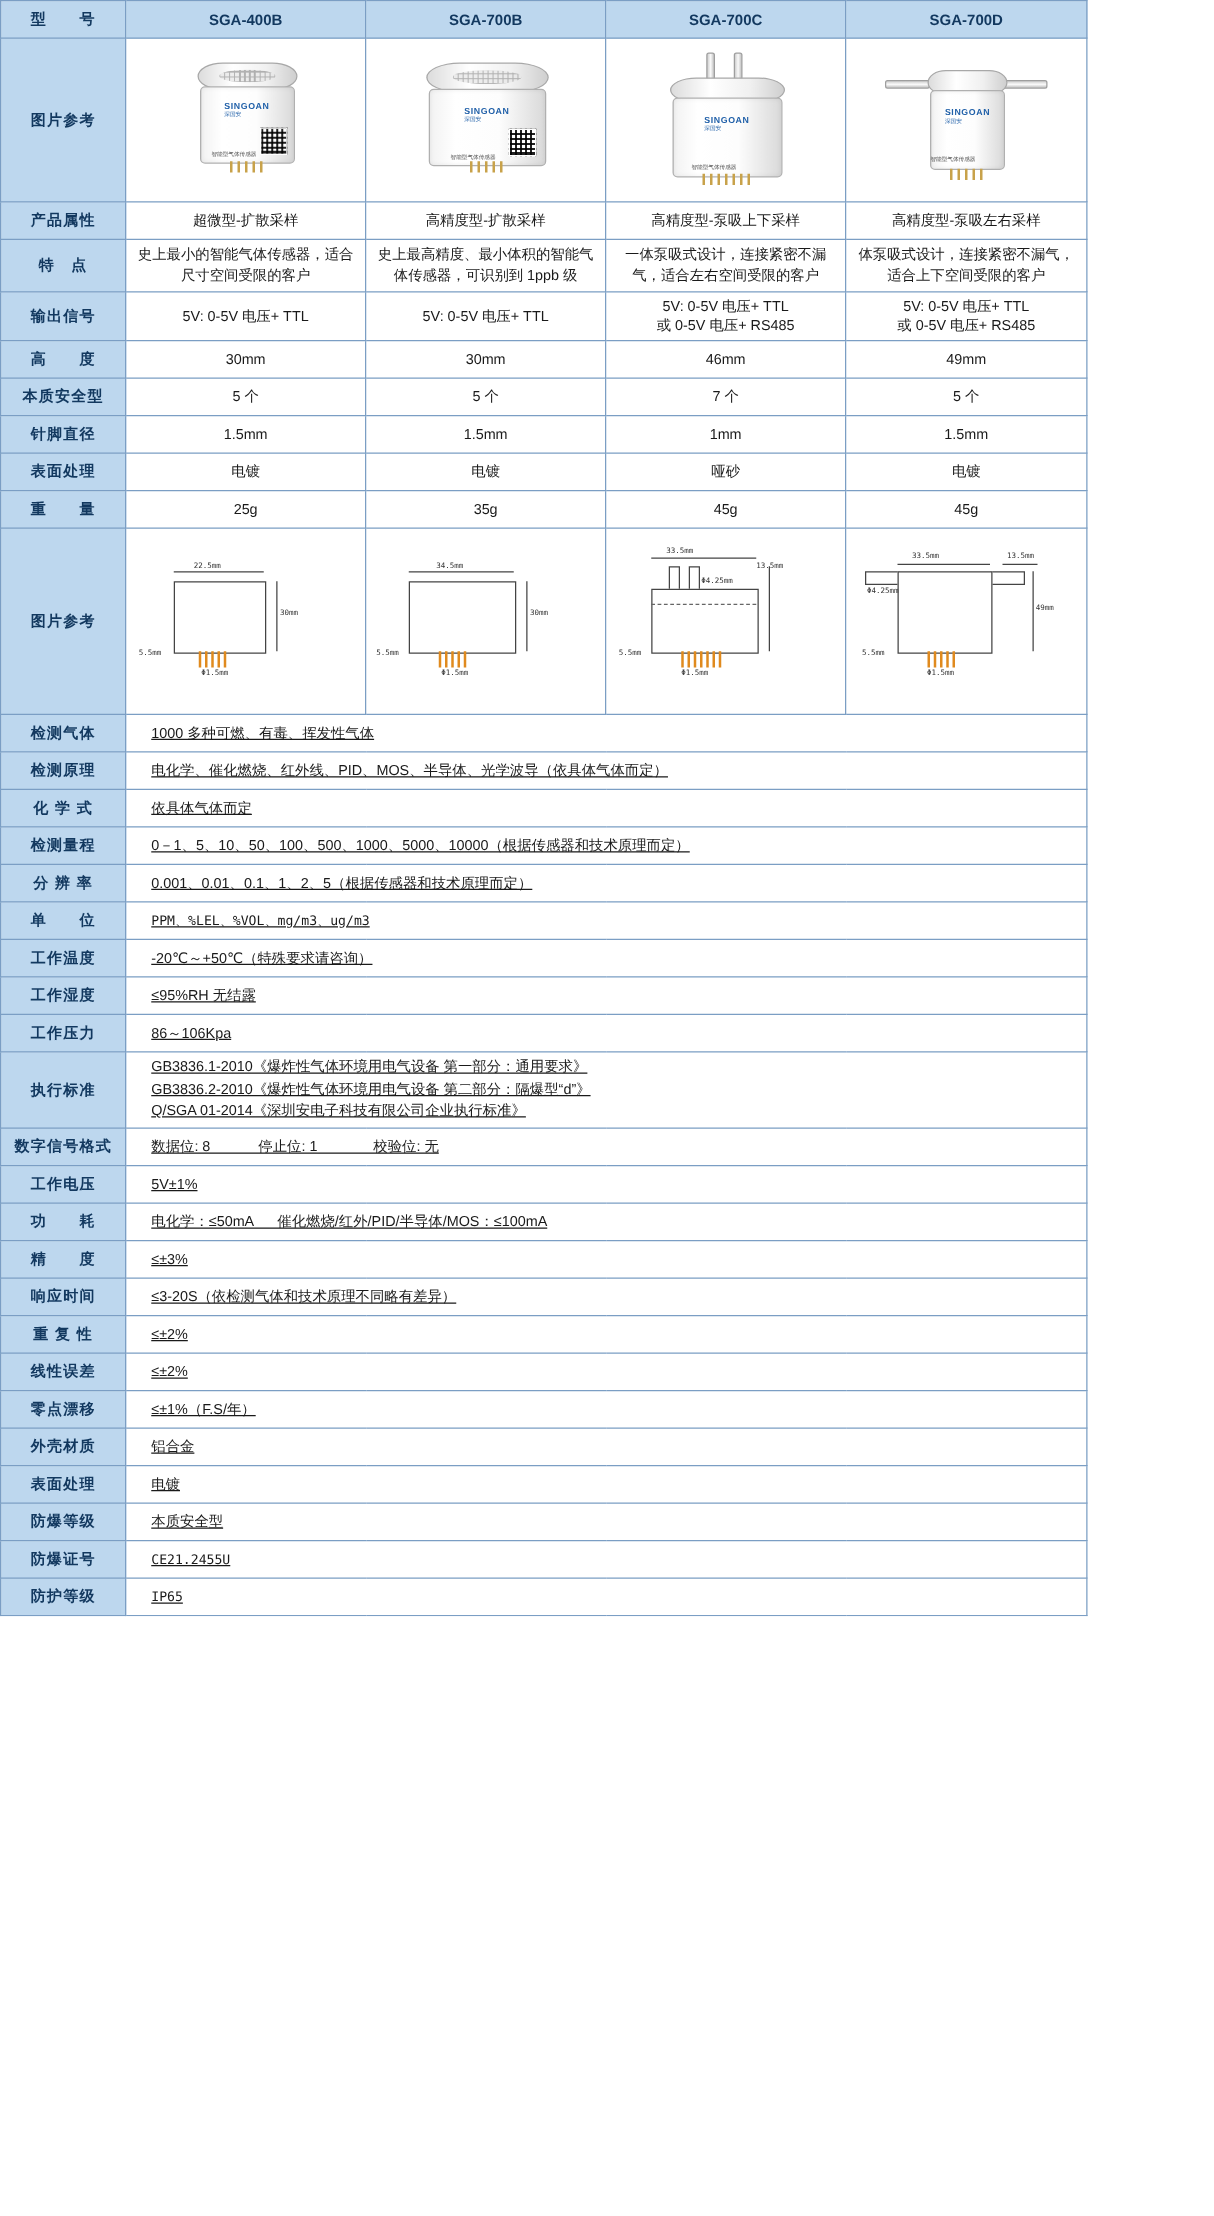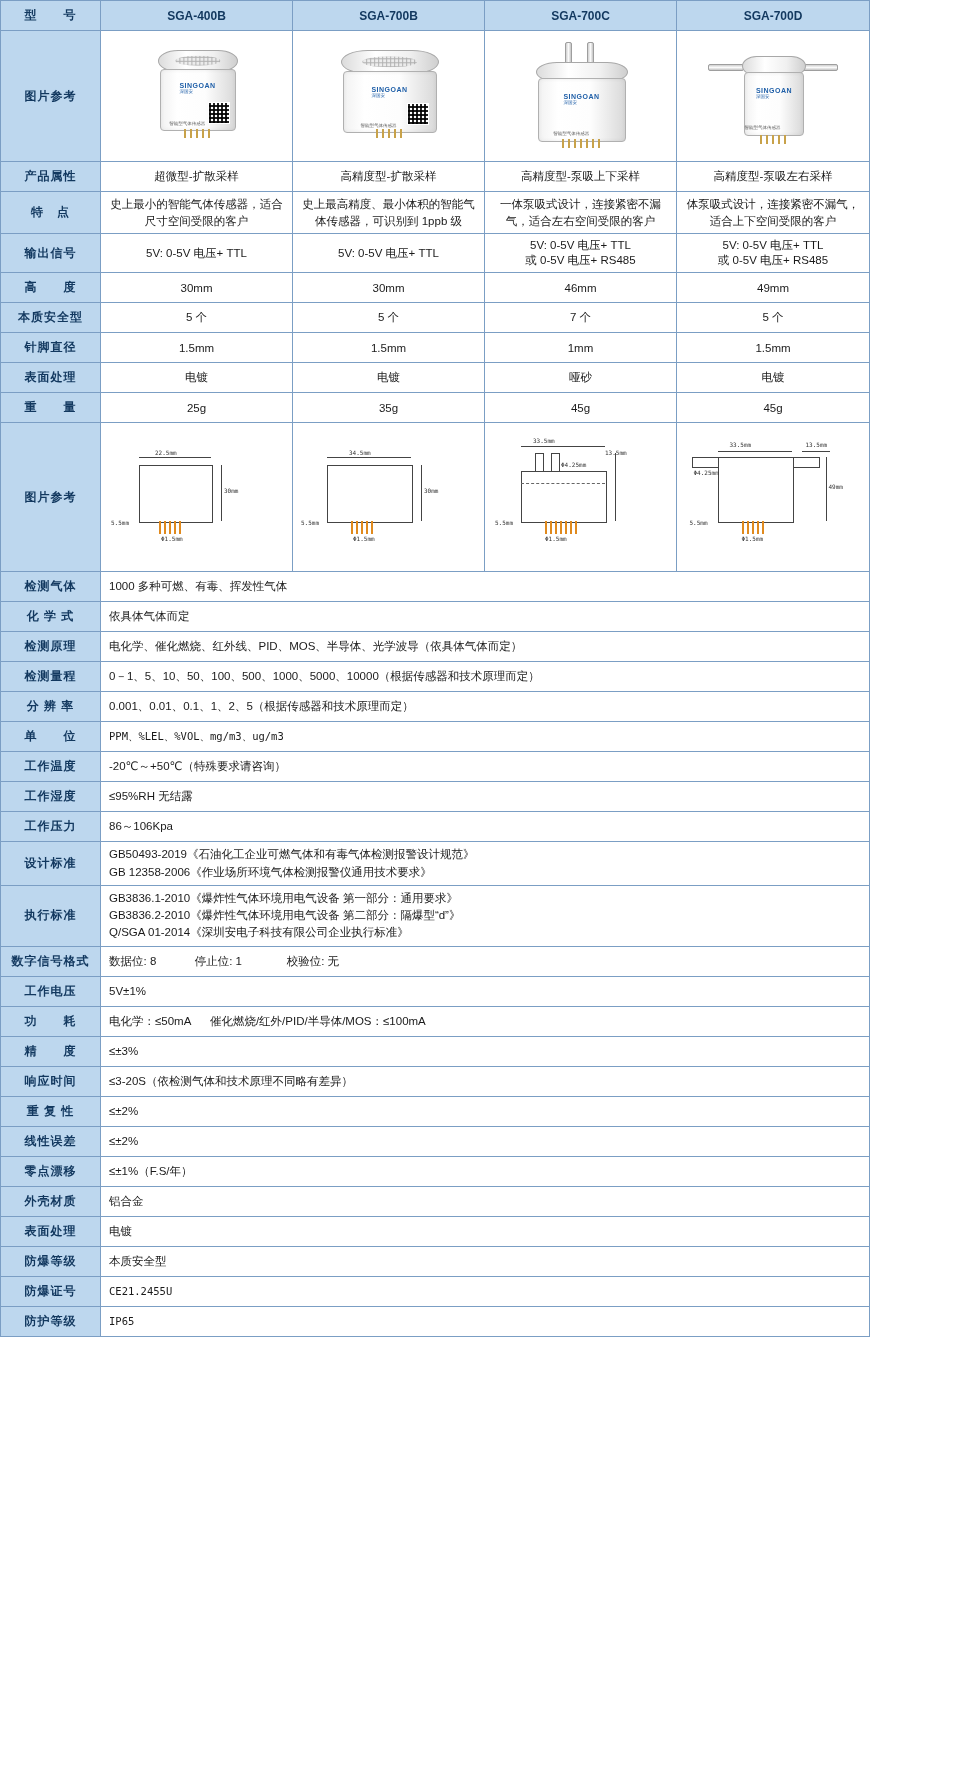--- a/index.html
+++ b/index.html
@@ -25,21 +25,21 @@
     width:100px;
     background:#bdd7ee;
     text-align:center;
     font-weight:bold;
     color:#12385f;
     font-size:12px;
     letter-spacing:1px;
     padding:6px 2px;
   }
   .ctr{text-align:center;}
-  .lft{text-align:left;padding-left:8px;}
+  .lft{text-align:left;padding-left:20px;text-decoration:underline;}
   .hdr td{background:#bdd7ee;font-weight:bold;color:#12385f;text-align:center;font-size:12px;}
   .row-img td{height:130px;padding:0;}
   .row-dim td{height:148px;padding:0;}
   .multi{line-height:1.45;}
   .mono{font-family:"DejaVu Sans Mono","Liberation Mono",monospace;font-size:10.5px;}
 
   
   .sensorwrap{
     width:100%;height:130px;
     display:flex;align-items:center;justify-content:center;
@@ -402,28 +402,28 @@
             </div>
           </div>
         </td>
       </tr>
 
       <tr>
         <td class="lbl">检测气体</td>
         <td class="lft" colspan="4">1000 多种可燃、有毒、挥发性气体</td>
       </tr>
       <tr>
+        <td class="lbl">检测原理</td>
+        <td class="lft" colspan="4">电化学、催化燃烧、红外线、PID、MOS、半导体、光学波导（依具体气体而定）</td>
+      </tr>
+      <tr>
         <td class="lbl">化  学  式</td>
         <td class="lft" colspan="4">依具体气体而定</td>
       </tr>
       <tr>
-        <td class="lbl">检测原理</td>
-        <td class="lft" colspan="4">电化学、催化燃烧、红外线、PID、MOS、半导体、光学波导（依具体气体而定）</td>
-      </tr>
-      <tr>
         <td class="lbl">检测量程</td>
         <td class="lft" colspan="4">0－1、5、10、50、100、500、1000、5000、10000（根据传感器和技术原理而定）</td>
       </tr>
       <tr>
         <td class="lbl">分  辨  率</td>
         <td class="lft" colspan="4">0.001、0.01、0.1、1、2、5（根据传感器和技术原理而定）</td>
       </tr>
       <tr>
         <td class="lbl">单　　位</td>
         <td class="lft mono" colspan="4">PPM、%LEL、%VOL、mg/m3、ug/m3</td>
@@ -432,25 +432,20 @@
         <td class="lbl">工作温度</td>
         <td class="lft" colspan="4">-20℃～+50℃（特殊要求请咨询）</td>
       </tr>
       <tr>
         <td class="lbl">工作湿度</td>
         <td class="lft" colspan="4">≤95%RH 无结露</td>
       </tr>
       <tr>
         <td class="lbl">工作压力</td>
         <td class="lft" colspan="4">86～106Kpa</td>
-      </tr>
-      <tr>
-        <td class="lbl">设计标准</td>
-        <td class="lft" style="white-space:pre-line;line-height:1.5" colspan="4">GB50493-2019《石油化工企业可燃气体和有毒气体检测报警设计规范》
-GB 12358-2006《作业场所环境气体检测报警仪通用技术要求》</td>
       </tr>
       <tr>
         <td class="lbl">执行标准</td>
         <td class="lft" style="white-space:pre-line;line-height:1.5" colspan="4">GB3836.1-2010《爆炸性气体环境用电气设备 第一部分：通用要求》
 GB3836.2-2010《爆炸性气体环境用电气设备 第二部分：隔爆型“d”》
 Q/SGA 01-2014《深圳安电子科技有限公司企业执行标准》</td>
       </tr>
       <tr>
         <td class="lbl">数字信号格式</td>
         <td class="lft" style="white-space:pre" colspan="4">数据位: 8            停止位: 1              校验位: 无</td>

